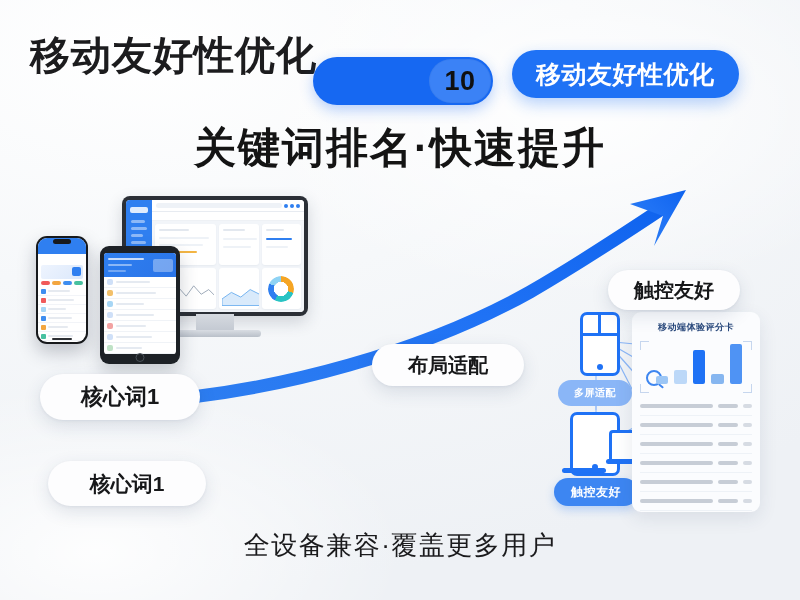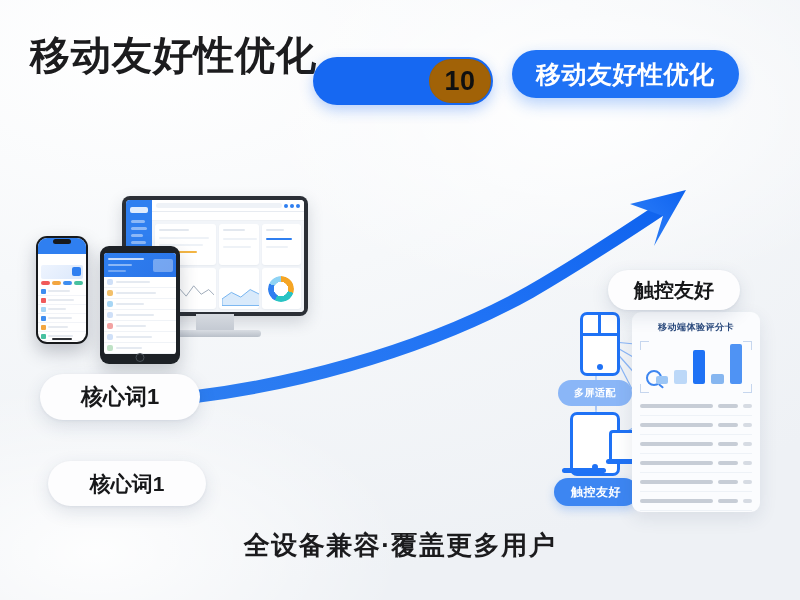--- a/index.html
+++ b/index.html
@@ -35,21 +35,21 @@
     display:flex;align-items:center;
     box-shadow:0 5px 14px rgba(22,104,242,.30);
   }
   .top-badge .tb-text{
     color:#ffffff;font-size:30px;font-weight:bold;letter-spacing:1.5px;
     margin-left:22px;
   }
   .top-badge .tb-circle{
     position:absolute;right:2px;top:2px;
     width:62px;height:44px;border-radius:24px;
-    background:#a16207;
+    background:#3b82f6;
     display:flex;align-items:center;justify-content:center;
     box-shadow:inset 0 0 0 1px rgba(0,0,0,.03);
   }
   .top-badge .tb-circle span{
     color:#101010;font-size:27px;font-weight:bold;letter-spacing:.5px;
   }
   .tag-pill{
     position:absolute;left:512px;top:50px;
     height:48px;padding:0 24px;border-radius:26px;
     background:#1f72f5;
@@ -58,21 +58,21 @@
   }
   .tag-pill span{color:#fff;font-size:25px;font-weight:bold;letter-spacing:.5px;white-space:nowrap;}
 
   .hl-sub{
     position:absolute;left:0;right:0;top:120px;text-align:center;
     font-size:42px;font-weight:bold;color:#141414;letter-spacing:2px;
   }
 
   .footer-text{
     position:absolute;left:0;right:0;top:528px;text-align:center;
-    font-size:26px;font-weight:bold;color:#1b1b1d;letter-spacing:1.5px;
+    font-size:26px;font-weight:normal;color:#1b1b1d;letter-spacing:1.5px;
   }
 
   
   .arrow{position:absolute;left:130px;top:180px;width:580px;height:230px;}
 
   
   .devices{position:absolute;left:28px;top:196px;width:300px;height:200px;}
 
   
   .monitor{position:absolute;left:94px;top:0px;width:186px;height:120px;}
@@ -470,19 +470,21 @@
   <div class="top-badge">
     <span class="tb-circle">
         <span>10</span>
       </span>
   </div>
 
   <div class="tag-pill">
     <span>移动友好性优化</span>
   </div>
 
+  <div class="hl-sub">关键词排名·快速提升</div>
 
   <div class="kw" id="kw1">核心词1</div>
   <div class="kw" id="kw3">核心词1</div>
+  <div class="kw" id="kwLayout">布局适配</div>
   <div class="kw" id="kwTouch">触控友好</div>
 
   <div class="footer-text">全设备兼容·覆盖更多用户</div>
 </div>
 
 </body></html>

